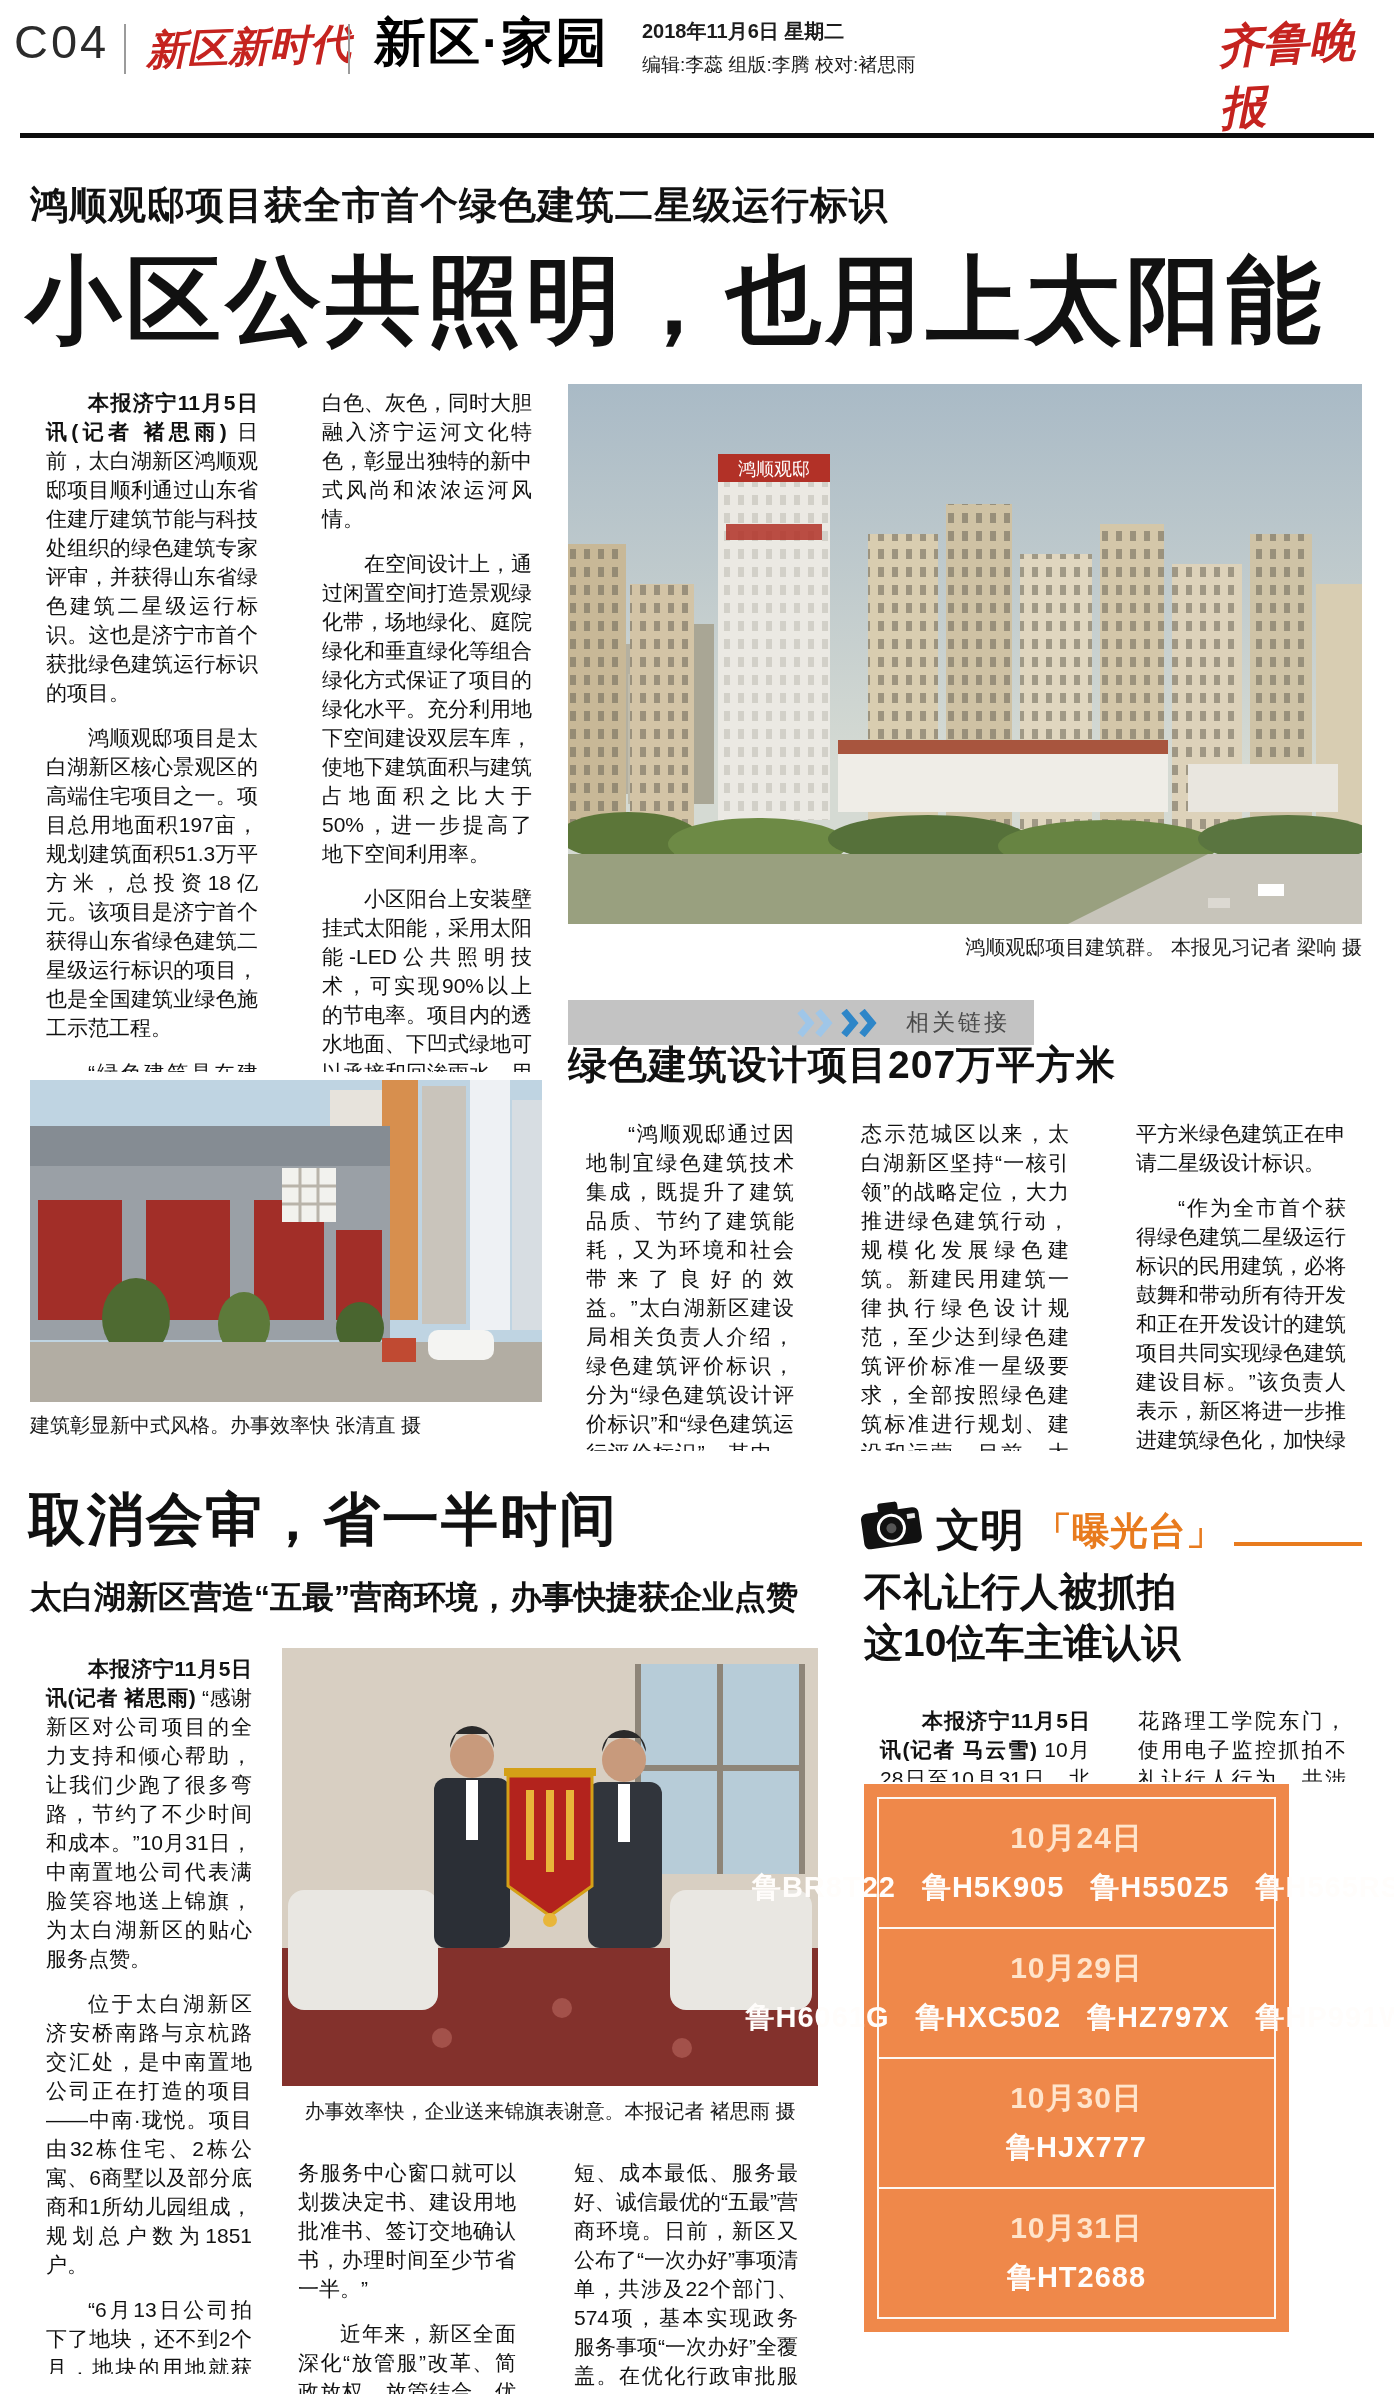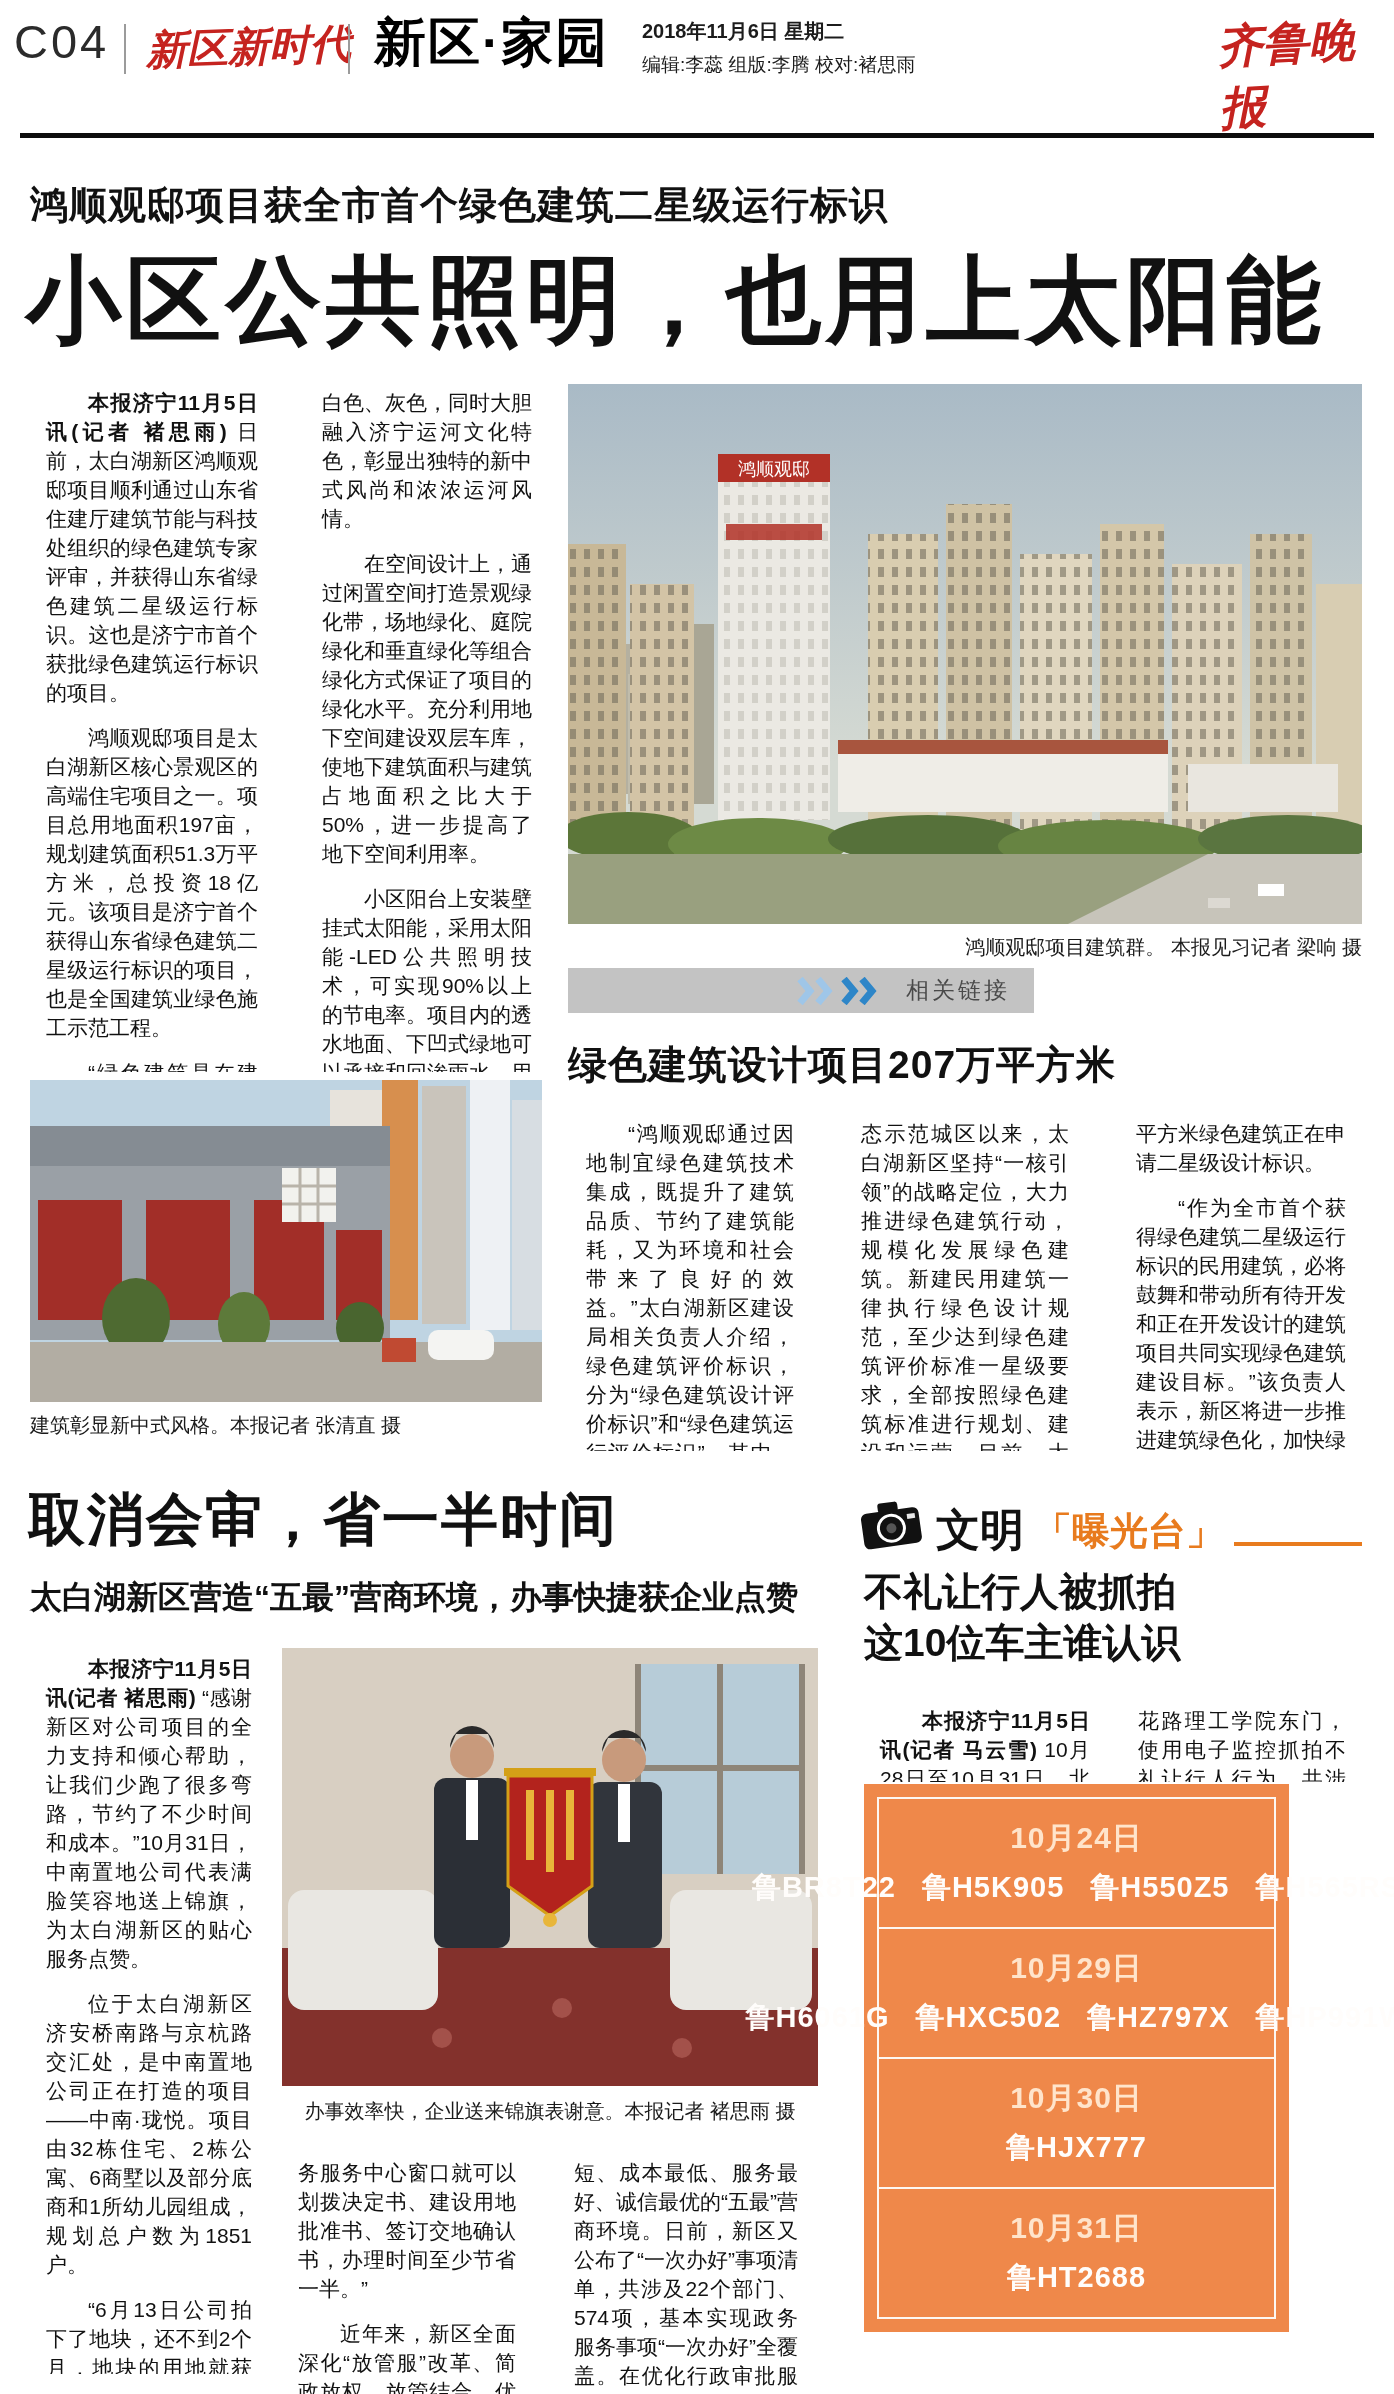--- a/index.html
+++ b/index.html
@@ -23,21 +23,21 @@
   .bodytext{font-size:21px;line-height:29px;text-align:justify;overflow:hidden;}
   .bodytext p{margin:16px;text-indent:2em;}
   .bodytext p.cont{text-indent:0;}
   .lead{font-weight:bold;}
   .a1col1{position:absolute;left:30px;top:372px;width:244px;height:700px;}
   .a1col2{position:absolute;left:306px;top:372px;width:242px;height:700px;}
   .photo-main{position:absolute;left:568px;top:384px;width:794px;height:540px;background:#cfd6d4;}
   .caption{font-size:20px;color:#1a1a1a;}
   .cap1{position:absolute;left:568px;top:934px;width:794px;text-align:right;}
   
-  .relbar{position:absolute;left:568px;top:968px;width:466px;height:45px;background:#c3c3c3;
+  .relbar{position:absolute;left:568px;top:1000px;width:466px;height:45px;background:#c3c3c3;
           display:flex;align-items:center;justify-content:flex-end;gap:18px;padding-right:24px;box-sizing:border-box;}
   .rel-label{font-size:23px;color:#4a4a4a;letter-spacing:3px;}
   .headline2{position:absolute;left:568px;top:1038px;font-size:39px;font-weight:900;letter-spacing:1px;white-space:nowrap;}
   .a2col1{position:absolute;left:570px;top:1103px;width:240px;height:348px;}
   .a2col2{position:absolute;left:845px;top:1103px;width:240px;height:348px;}
   .a2col3{position:absolute;left:1120px;top:1103px;width:242px;height:348px;}
   
   .photo-left{position:absolute;left:30px;top:1080px;width:512px;height:322px;background:#bcc6cc;}
   .cap2{position:absolute;left:30px;top:1412px;width:512px;text-align:left;}
   
@@ -210,21 +210,21 @@
         <ellipse cx="214" cy="244" rx="26" ry="32" fill="#5d7a3a"></ellipse>
         <ellipse cx="330" cy="248" rx="24" ry="26" fill="#49652f"></ellipse>
       </g>
       <g>
         <rect x="0" y="262" width="512" height="60" fill="#b2ada3"></rect>
         <rect x="398" y="250" width="66" height="30" rx="10" fill="#f4f4f2"></rect>
         <rect x="352" y="258" width="34" height="24" fill="#c04a32"></rect>
       </g>
     </svg>
   </div>
-  <div class="caption cap2">建筑彰显新中式风格。本报记者  张清直  摄</div>
+  <div class="caption cap2">建筑彰显新中式风格。办事效率快  张清直  摄</div>
 
   <div class="headline3">取消会审，省一半时间</div>
   <div class="subhead3">太白湖新区营造“五最”营商环境，办事快捷获企业点赞</div>
 
   <div class="bodytext a3col1">
     <p><b class="lead">本报济宁11月5日讯(记者 褚思雨)</b><span> “感谢新区对公司项目的全力支持和倾心帮助，让我们少跑了很多弯路，节约了不少时间和成本。”10月31日，中南置地公司代表满脸笑容地送上锦旗，为太白湖新区的贴心服务点赞。</span></p>
     <p>位于太白湖新区济安桥南路与京杭路交汇处，是中南置地公司正在打造的项目——中南·珑悦。项目由32栋住宅、2栋公寓、6商墅以及部分底商和1所幼儿园组成，规划总户数为1851户。</p>
     <p>“6月13日公司拍下了地块，还不到2个月，地块的用地就获批了，这都多亏了新区高效便捷的行政审批服务。”企业代表高兴地说，以前国有土地使用权划拨办理流程需要8个大步骤，最快3个月左右。“放管服”改革后，区国土资源局初审通过后报市国土资源局，市国土资源局不再组织相关科室进行会审全面。“如今，会审相关程序取消了，在咱区的政</p>
   </div>
 

